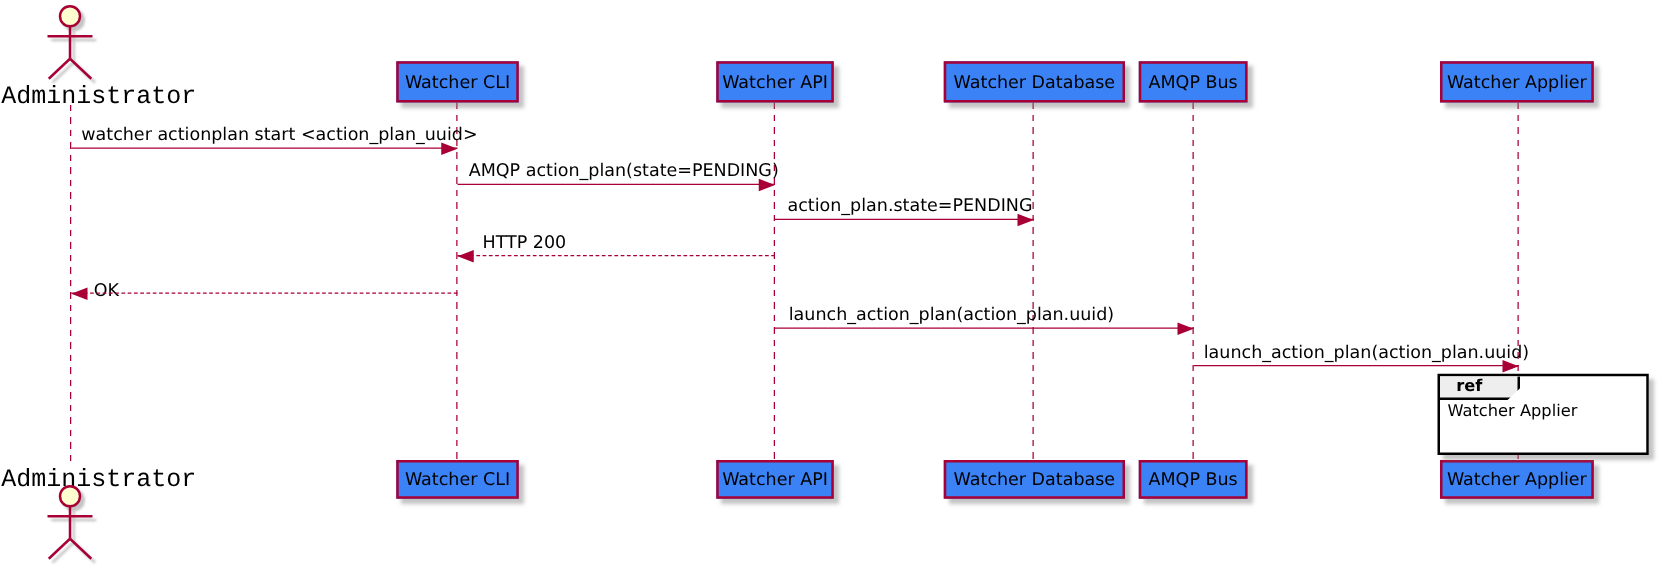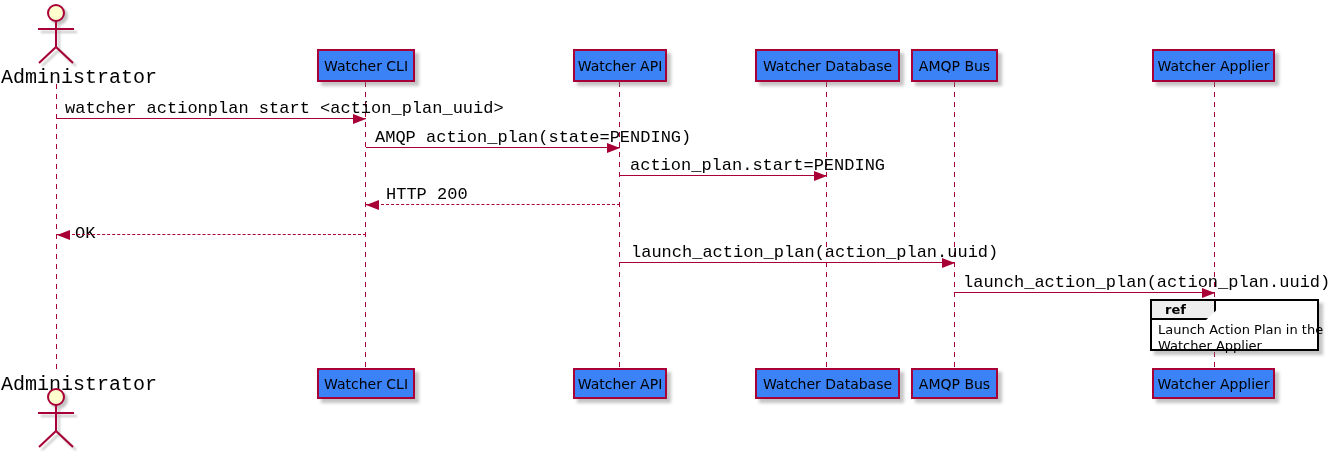--- a/index.html
+++ b/index.html
@@ -43,25 +43,24 @@
     width: 110px;
     text-align: center;
     font-size: 20px;
     white-space: nowrap;
     z-index: 1;
     font-family: Liberation Mono, monospace;
   }
   
   .msg-label {
     position: absolute;
-    font-size: 17px;
+    font-size: 14px;
     line-height: 15px;
     white-space: nowrap;
     z-index: 1;
-    font-family: Liberation Mono, monospace;
   }
   .msg-line {
     position: absolute;
     height: 0;
     border-top: 1px solid #A80036;
     z-index: 1;
   }
   .msg-line.dashed { border-top-style: dashed; }
   .arrow-right, .arrow-left {
     position: absolute;
@@ -136,21 +135,21 @@
     <div class="arrow-right" style="left:353px; top:114px;"></div>
   </div>
 
   <div>
     <div class="msg-label" style="left:375px; top:130px;">AMQP action_plan(state=PENDING)</div>
     <div class="msg-line" style="left:366px; top:147px; width:254px;"></div>
     <div class="arrow-right" style="left:607px; top:143px;"></div>
   </div>
 
   <div>
-    <div class="msg-label" style="left:630px; top:158px;">action_plan.start=PENDING</div>
+    <div class="msg-label" style="left:630px; top:158px;">action_plan.state=PENDING</div>
     <div class="msg-line" style="left:620px; top:175px; width:207px;"></div>
     <div class="arrow-right" style="left:814px; top:171px;"></div>
   </div>
 
   <div>
     <div class="msg-label" style="left:386px; top:187px;">HTTP 200</div>
     <div class="msg-line dashed" style="left:366px; top:204px; width:254px;"></div>
     <div class="arrow-left" style="left:366px; top:200px;"></div>
   </div>
 
@@ -165,24 +164,23 @@
     <div class="msg-line" style="left:620px; top:262px; width:335px;"></div>
     <div class="arrow-right" style="left:942px; top:258px;"></div>
   </div>
 
   <div>
     <div class="msg-label" style="left:963px; top:275px;">launch_action_plan(action_plan.uuid)</div>
     <div class="msg-line" style="left:955px; top:292px; width:260px;"></div>
     <div class="arrow-right" style="left:1202px; top:288px;"></div>
   </div>
 
-  <div class="ref-box" style="left:1150px; top:299px; width:169px; height:52px;">
+  <div class="ref-box" style="left:1150px; top:299px; width:169px; height:65px;">
     <div class="ref-tab">ref</div>
     <div class="ref-text">
-      <div>Launch Action Plan in the</div>
       <div>Watcher Applier</div>
     </div>
   </div>
 
   <div class="pbox bottom" style="left:317px;  top:368px; width:98px;">Watcher CLI</div>
   <div class="pbox bottom" style="left:573px;  top:368px; width:94px;">Watcher API</div>
   <div class="pbox bottom" style="left:755px;  top:368px; width:145px;">Watcher Database</div>
   <div class="pbox bottom" style="left:911px;  top:368px; width:87px;">AMQP Bus</div>
   <div class="pbox bottom" style="left:1152px; top:368px; width:123px;">Watcher Applier</div>
 

